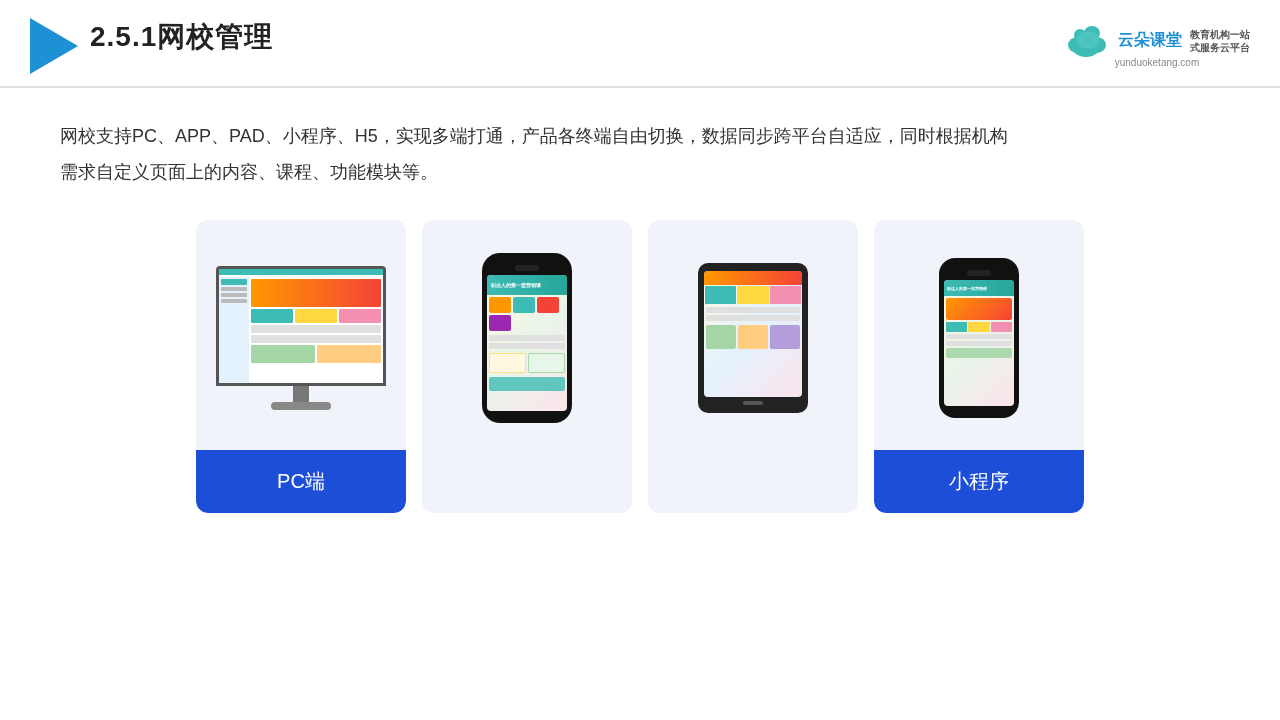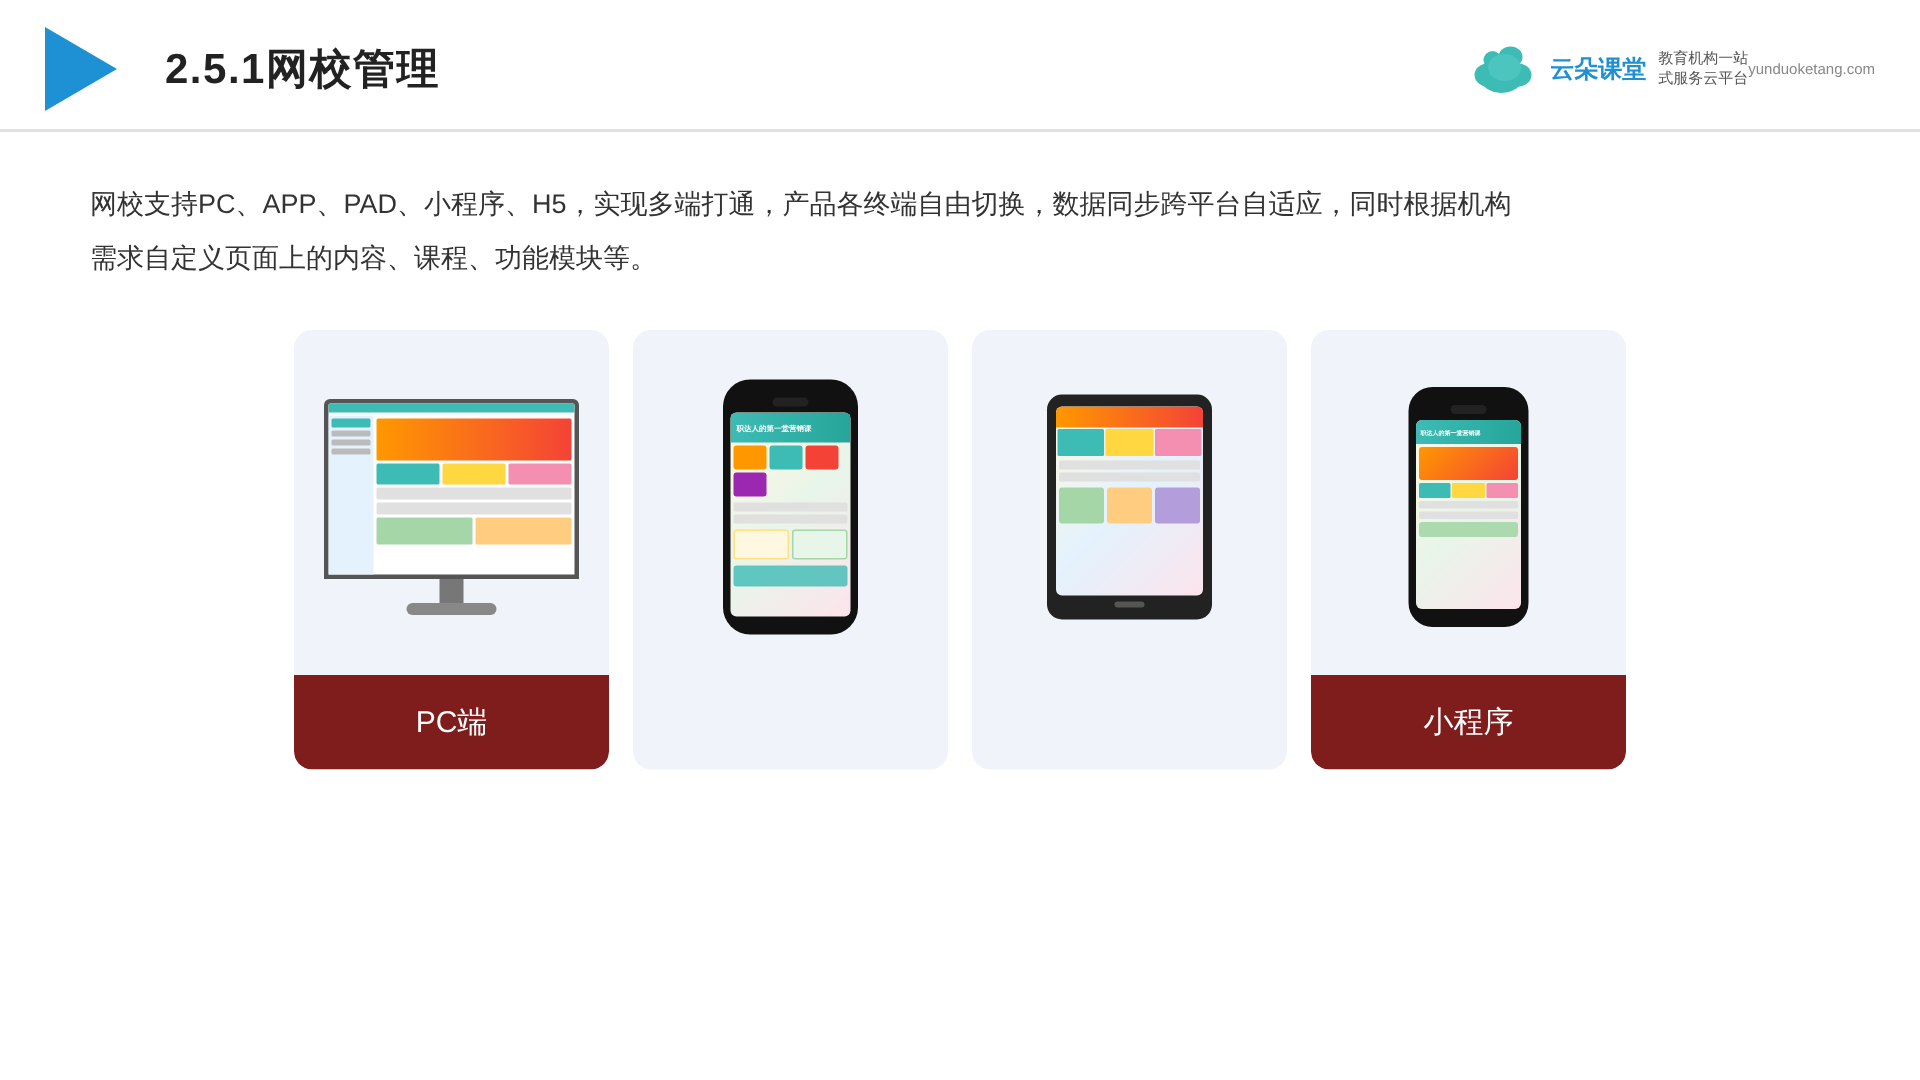--- a/index.html
+++ b/index.html
@@ -15,39 +15,38 @@
     
     .header {
       display: flex;
       align-items: center;
       justify-content: space-between;
       padding: 18px 30px 12px 30px;
       border-bottom: 2px solid #e0e0e0;
     }
     .header-left {
       display: flex;
-      align-items: center;
-      gap: 32px;
+      gap: 12px;
     }
     .play-icon {
       width: 0;
       height: 0;
       border-top: 28px solid transparent;
       border-bottom: 28px solid transparent;
       border-left: 48px solid #1e90d4;
     }
     .page-title {
       font-size: 28px;
       font-weight: 700;
       color: #222;
       letter-spacing: 1px;
     }
     .logo-area {
       display: flex;
-      flex-direction: row;
+      flex-direction: column;
       align-items: center;
     }
     .logo-box {
       display: flex;
       align-items: center;
       gap: 6px;
     }
     .cloud-icon {
       position: relative;
       width: 48px;
@@ -198,21 +197,21 @@
     }
     .sc-bar {
       height: 8px;
       background: #3dbbb5;
       margin-bottom: 2px;
     }
 
     
     .card-label {
       width: 100%;
-      background: #7f1d1d;
+      background: #1d4ed8;
       color: #fff;
       font-size: 20px;
       font-weight: 500;
       text-align: center;
       padding: 18px 0;
       border-radius: 0 0 12px 12px;
     }
 
   </style>
 </head>
@@ -231,21 +230,21 @@
           <ellipse cx="14" cy="20" rx="10" ry="8" fill="#3dbbb5"></ellipse>
           <ellipse cx="32" cy="20" rx="10" ry="8" fill="#3dbbb5"></ellipse>
           <ellipse cx="22" cy="14" rx="10" ry="8" fill="#3dbbb5"></ellipse>
           <ellipse cx="16" cy="10" rx="6" ry="6" fill="#3dbbb5"></ellipse>
           <ellipse cx="28" cy="8" rx="8" ry="7" fill="#3dbbb5"></ellipse>
 
           <ellipse cx="24" cy="15" rx="11" ry="9" fill="#5dcfca" opacity="0.5"></ellipse>
         </svg>
       </div>
       <span class="logo-name">云朵课堂</span>
-      <div style="display:flex;flex-direction:column;font-size:10px;color:#555;line-height:1.3;margin-left:2px;">
+      <div style="display:flex;flex-direction:column;font-size:10px;color:#555;line-height:1.3;margin-left:2px;font-weight:bold;">
         <span>教育机构一站</span>
         <span>式服务云平台</span>
       </div>
     </div>
     <div class="logo-url">yunduoketang.com</div>
   </div>
 </div>
 
 <div class="desc-section">
   <p class="desc-text">

